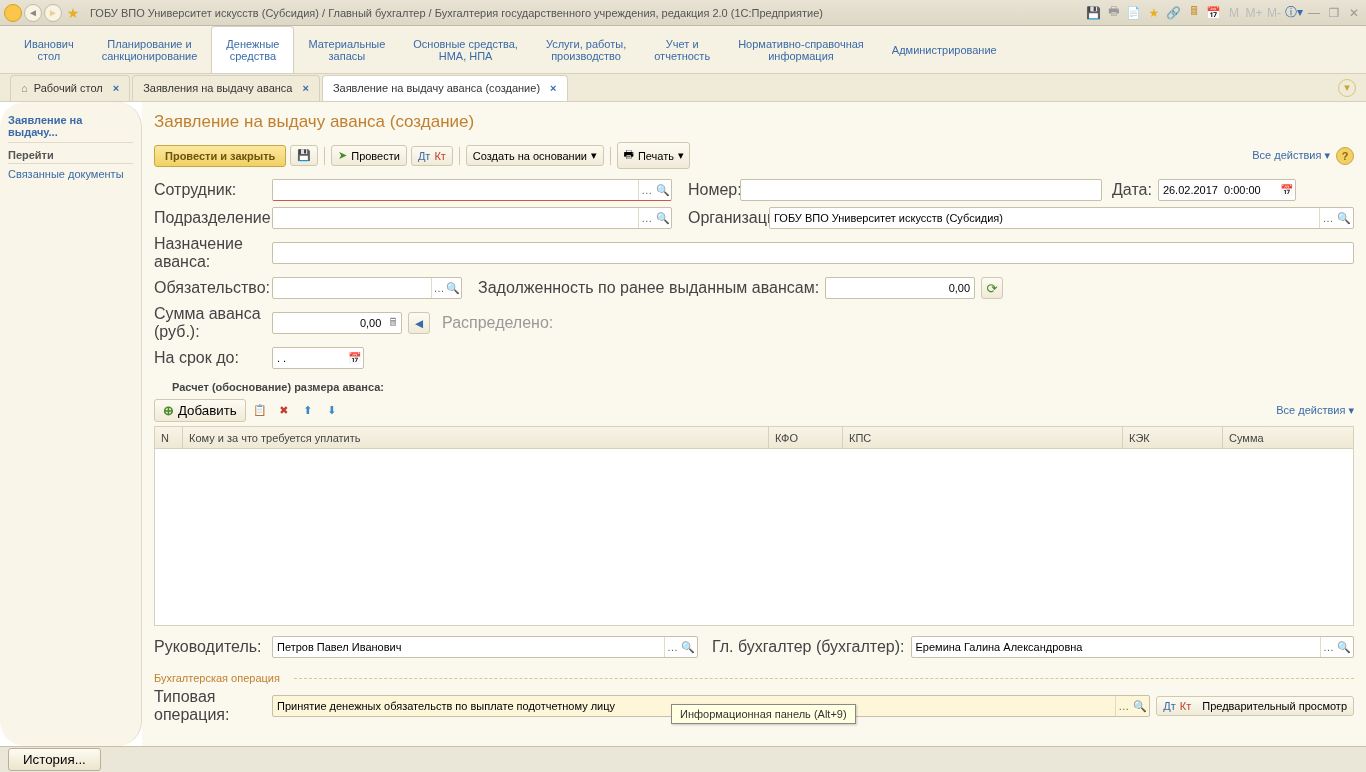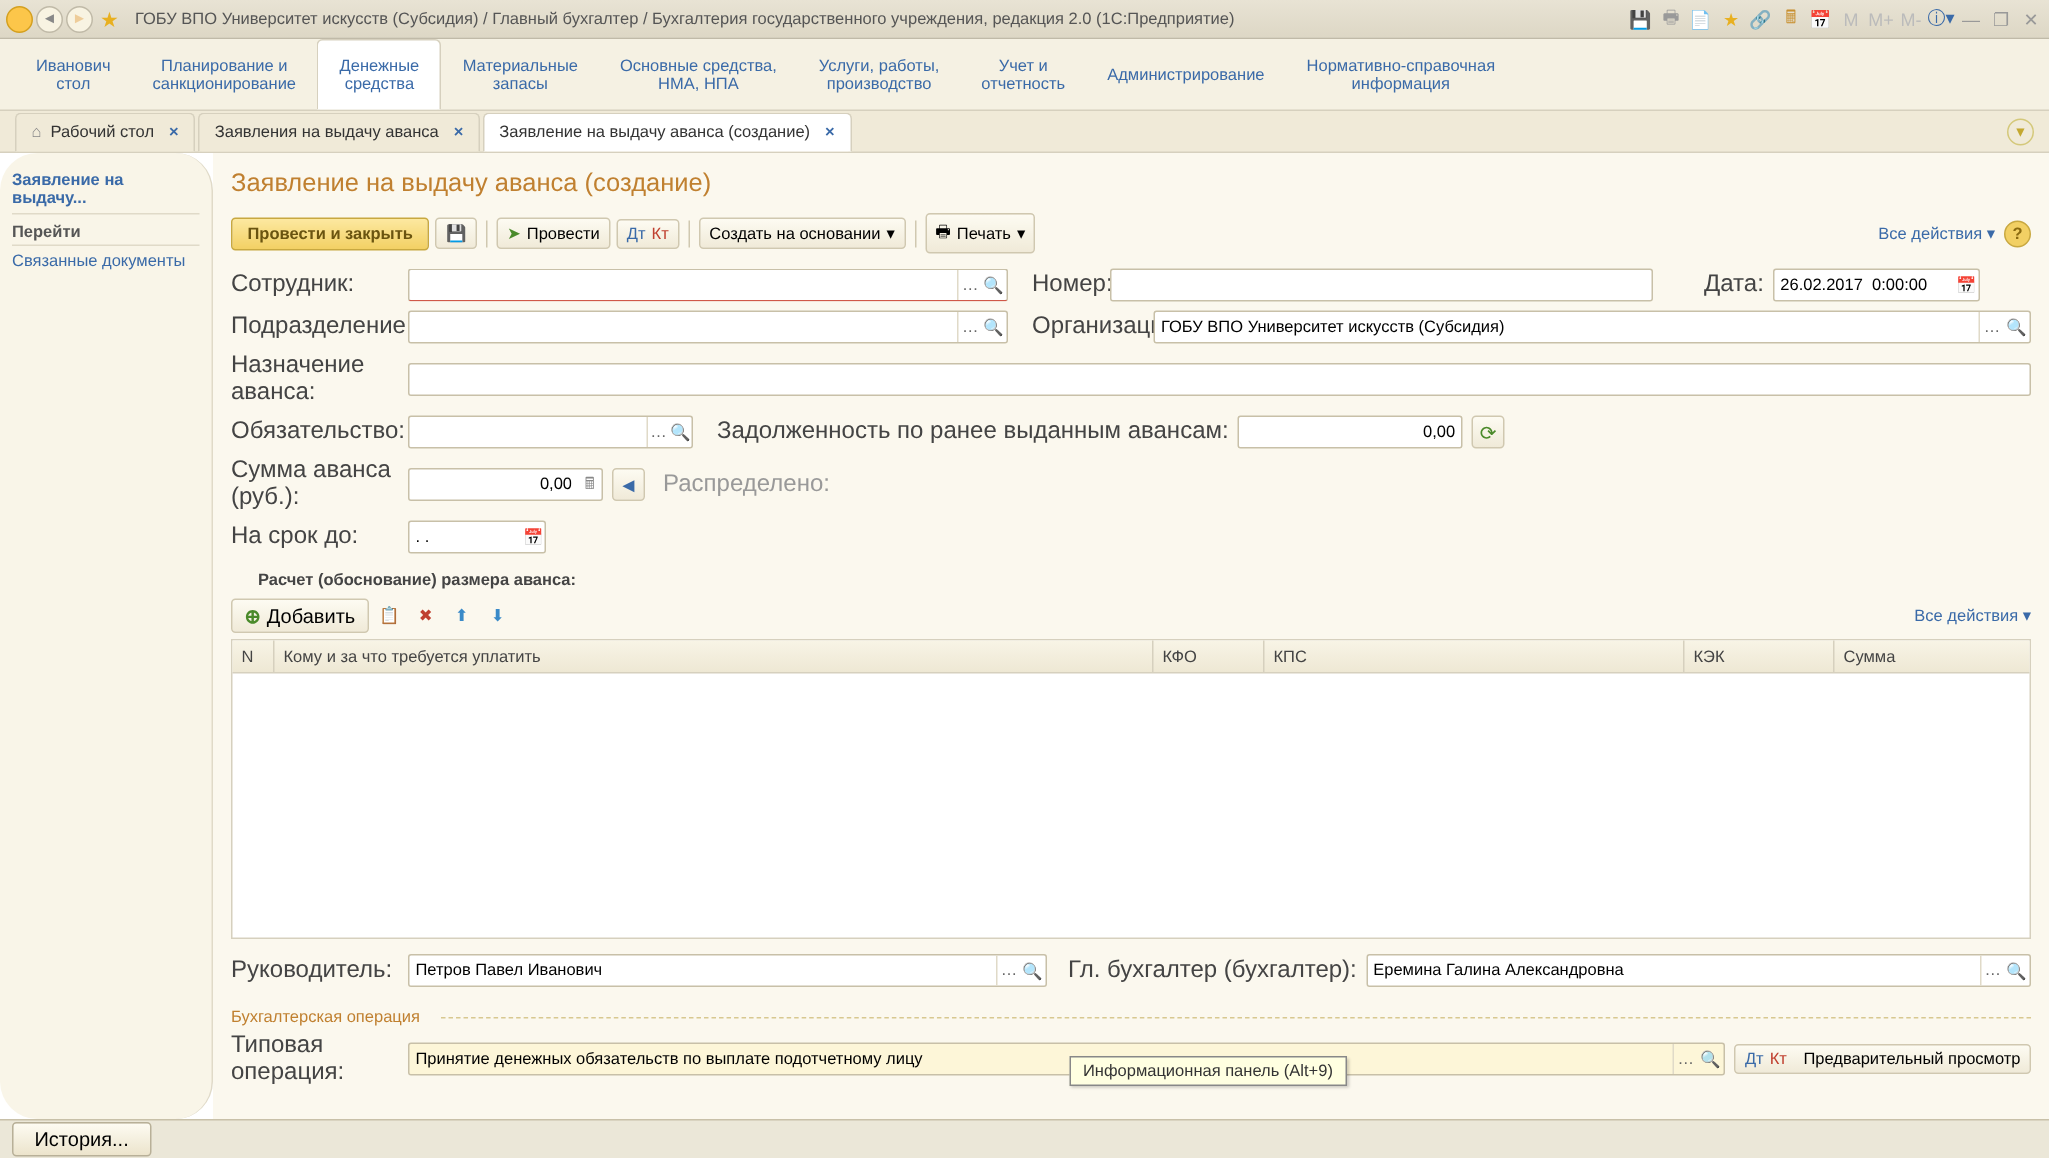--- a/index.html
+++ b/index.html
@@ -71,21 +71,21 @@
 .data-table .th-row { display: flex; background: linear-gradient(#f8f4e6, #eee8d4); border-bottom: 1px solid #d6d0be; height: 22px; align-items: center; }
 .data-table .th { padding: 0 6px; border-right: 1px solid #d6d0be; font-size: 11px; color: #444; height: 100%; display: flex; align-items: center; }
 
 .fieldset-label { color: #c08030; font-size: 11px; margin: 8px 0 4px; position: relative; }
 .fieldset-label::after { content: ''; position: absolute; left: 140px; right: 0; top: 50%; border-top: 1px dashed #d8c890; }
 
 
 .status-bar { height: 26px; background: #ebe7d8; border-top: 1px solid #c8c0a8; display: flex; align-items: center; padding: 0 8px; }
 .status-bar .btn { background: linear-gradient(#fdfbf2, #ece4cc); border: 1px solid #b8b098; padding: 3px 14px; border-radius: 3px; }
 
-.tooltip-box { position: absolute; background: #ffffe1; border: 1px solid #888; padding: 3px 8px; font-size: 11px; left: 713px; top: 704px; box-shadow: 1px 1px 2px rgba(0,0,0,0.2); }
+.tooltip-box { position: absolute; background: #ffffe1; border: 1px solid #888; padding: 3px 8px; font-size: 11px; left: 671px; top: 704px; box-shadow: 1px 1px 2px rgba(0,0,0,0.2); }
 
 .arrow-btn { width: 22px; height: 22px; background: linear-gradient(#fdfbf2, #f0ead8); border: 1px solid #d0c8b0; border-radius: 3px; display: flex; align-items: center; justify-content: center; color: #3a6aa8; }
 .refresh-btn { width: 22px; height: 22px; background: linear-gradient(#fdfbf2, #f0ead8); border: 1px solid #d0c8b0; border-radius: 3px; display: flex; align-items: center; justify-content: center; color: #4a8a2a; }
 </style>
 </head>
 <body>
 
 <div class="title-bar">
   <span class="win-btn main"></span>
   <span class="win-btn back">◄</span>
@@ -133,25 +133,25 @@
     </div>
   <div class="nav-item">
       <span style="white-space:pre-line">Услуги, работы,
 производство</span>
     </div>
   <div class="nav-item">
       <span style="white-space:pre-line">Учет и
 отчетность</span>
     </div>
   <div class="nav-item">
-      <span style="white-space:pre-line">Администрирование</span>
-    </div>
-  <div class="nav-item">
       <span style="white-space:pre-line">Нормативно-справочная
 информация</span>
+    </div>
+  <div class="nav-item">
+      <span style="white-space:pre-line">Администрирование</span>
     </div>
 </div>
 
 <div class="tab-bar">
   <div class="tab">
     <span class="icn-home">⌂</span>
     <span>Рабочий стол</span>
     <span class="x">×</span>
   </div>
   <div class="tab">
@@ -205,21 +205,21 @@
       <label style="width:112px">Сотрудник:</label>
       <div class="input-box req" style="width:400px">
         <input type="text" style="">
           <span class="dots">…</span>
           <span class="mag">🔍</span>
       </div>
       <label style="width:46px;margin-left:10px">Номер:</label>
       <div class="input-box" style="width:362px">
           <input type="text" style="">
         </div>
-      <label style="margin-left:28px">Дата:</label>
+      <label style="margin-left:4px">Дата:</label>
       <div class="input-box" style="width:138px">
         <input type="text" value="26.02.2017  0:00:00" style="">
           <span class="cal">📅</span>
       </div>
     </div>
 
     <div class="form-row">
       <label style="width:112px">Подразделение:</label>
       <div class="input-box" style="width:400px">
         <input type="text" style="">

